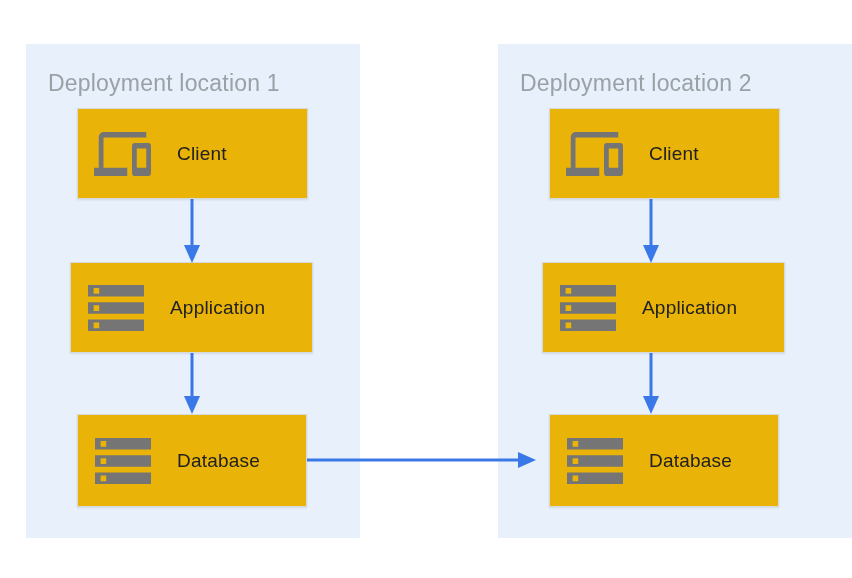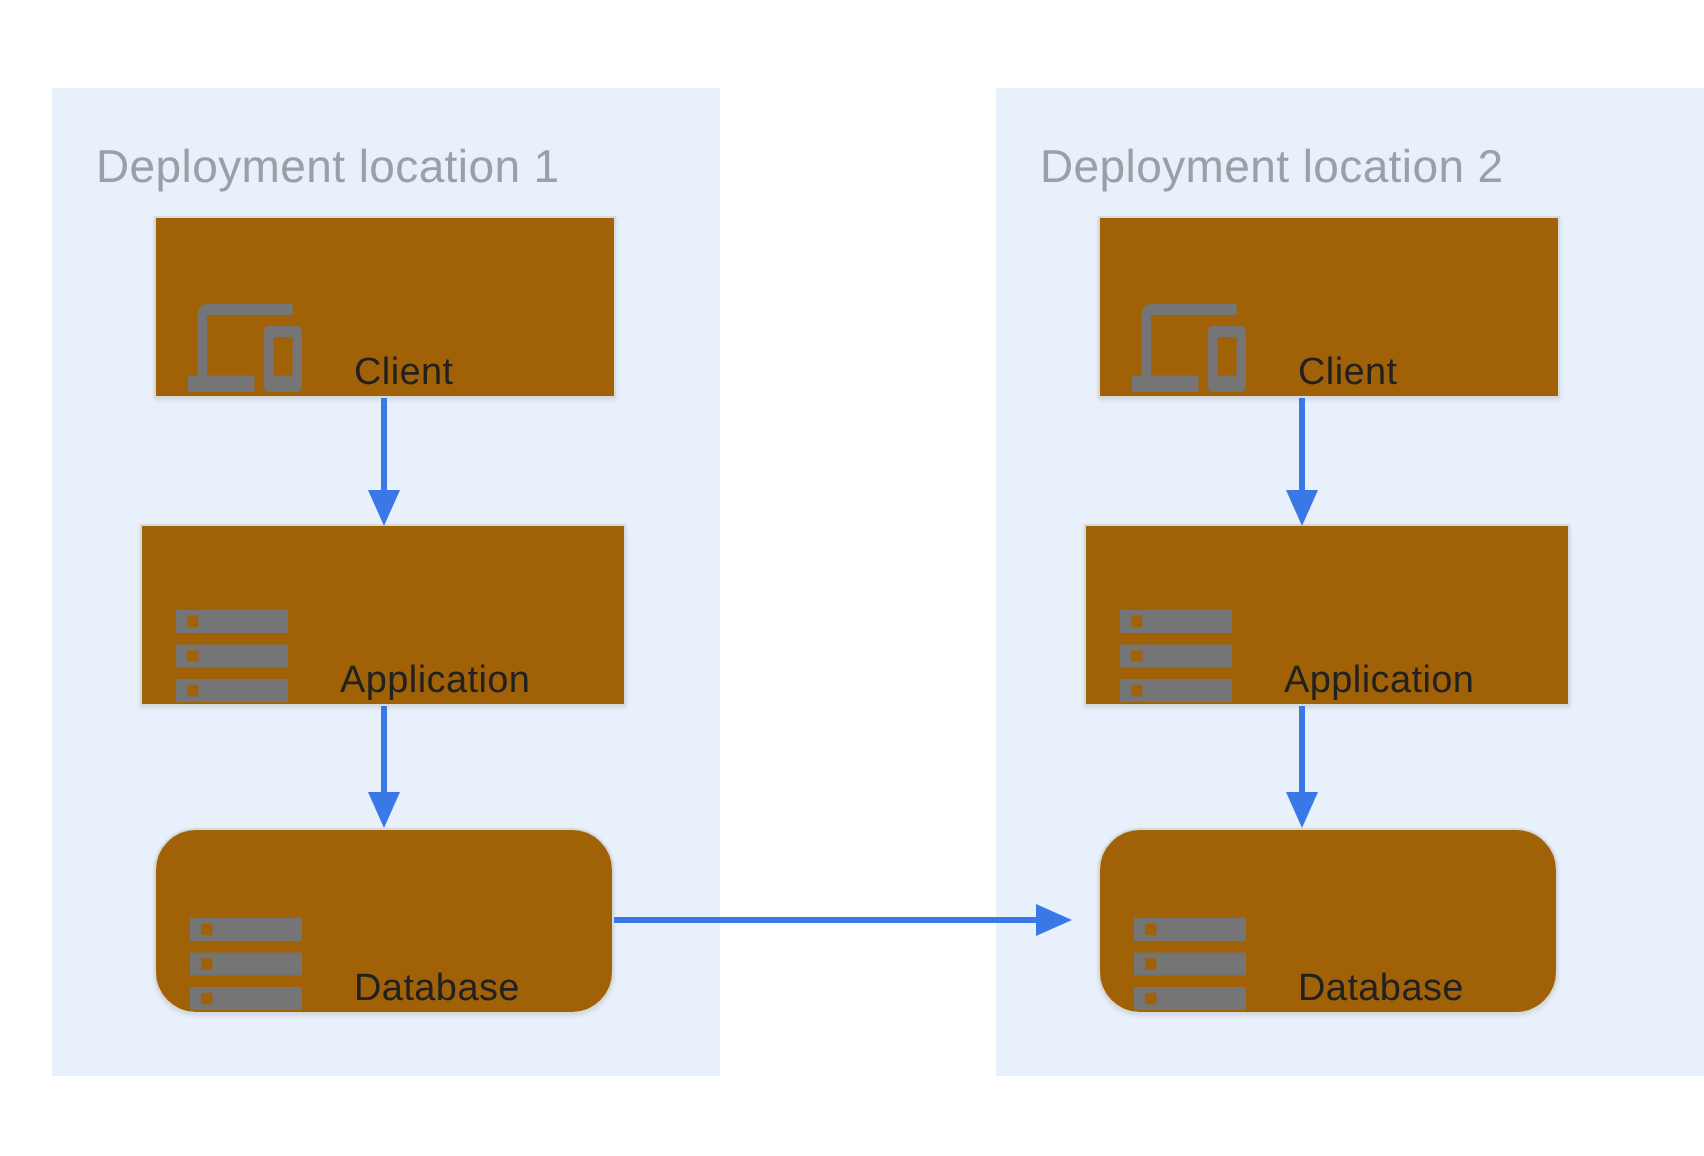--- a/index.html
+++ b/index.html
@@ -11,28 +11,28 @@
     position:absolute;top:44px;height:494px;background:#e8f0fb;
   }
   .zone-1{left:26px;width:334px;}
   .zone-2{left:498px;width:375px;}
   .zone-title{
     position:absolute;left:22px;top:26px;margin:0;
     font-size:23px;font-weight:400;color:#9aa0a6;letter-spacing:.2px;
     white-space:nowrap;
   }
   .node{
-    position:absolute;background:#a16207;border:1px solid #d7d9db;
+    position:absolute;background:#eab308;border:1px solid #d7d9db;
     box-shadow:0 1px 2px rgba(0,0,0,.10);
-    display:flex;align-items:flex-end;box-sizing:border-box;
+    display:flex;align-items:center;box-sizing:border-box;
     padding-left:16px;
   }
   .node-client{left:51px;top:64px;width:231px;height:91px;}
   .node-application{left:44px;top:218px;width:243px;height:91px;}
-  .node-database{left:51px;top:370px;width:230px;height:93px;border-radius:21px;}
+  .node-database{left:51px;top:370px;width:230px;height:93px;}
   .node .icon{
     width:57px;height:48px;display:flex;align-items:center;justify-content:center;
     margin-right:26px;flex:0 0 auto;color:#757575;
   }
   .node .icon svg{fill:#757575;}
   .node-label{
     font-size:19px;color:#212121;letter-spacing:.2px;white-space:nowrap;
   }
   svg.arrows{
     position:absolute;left:0;top:0;width:852px;height:578px;

